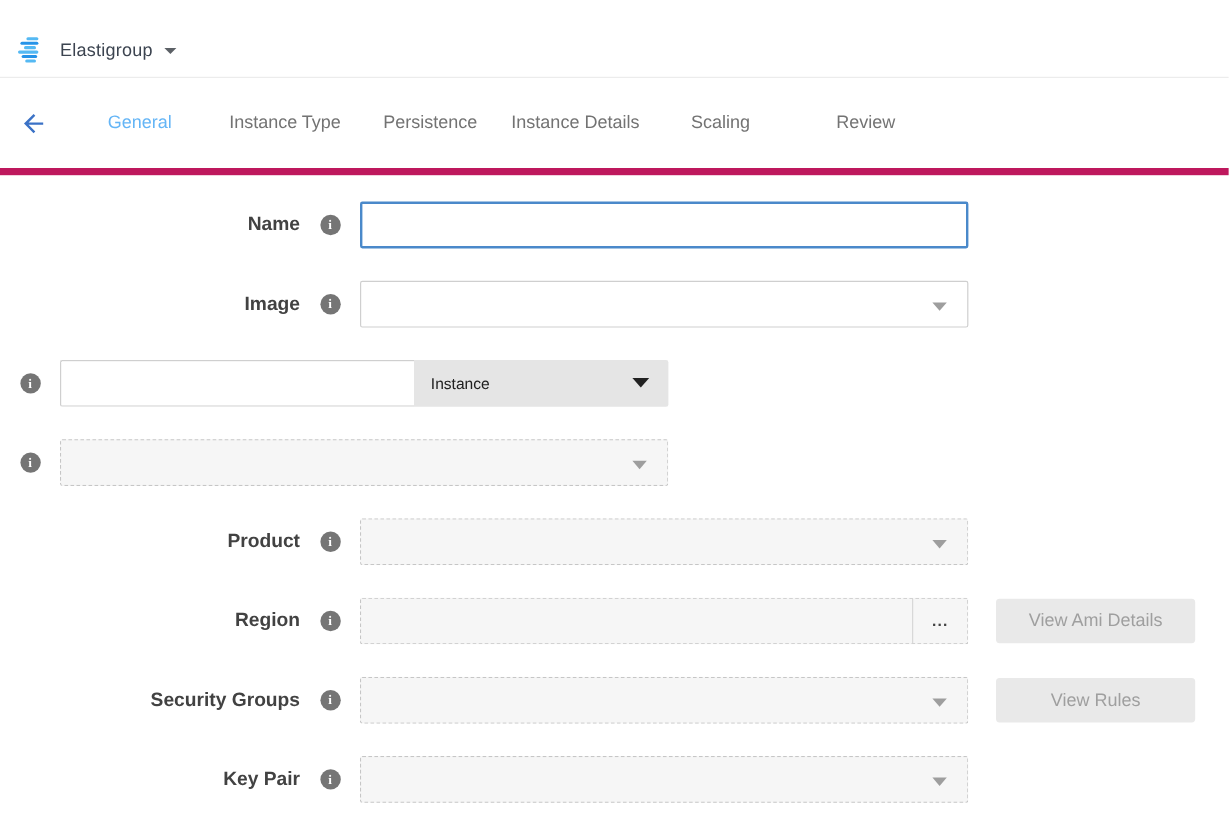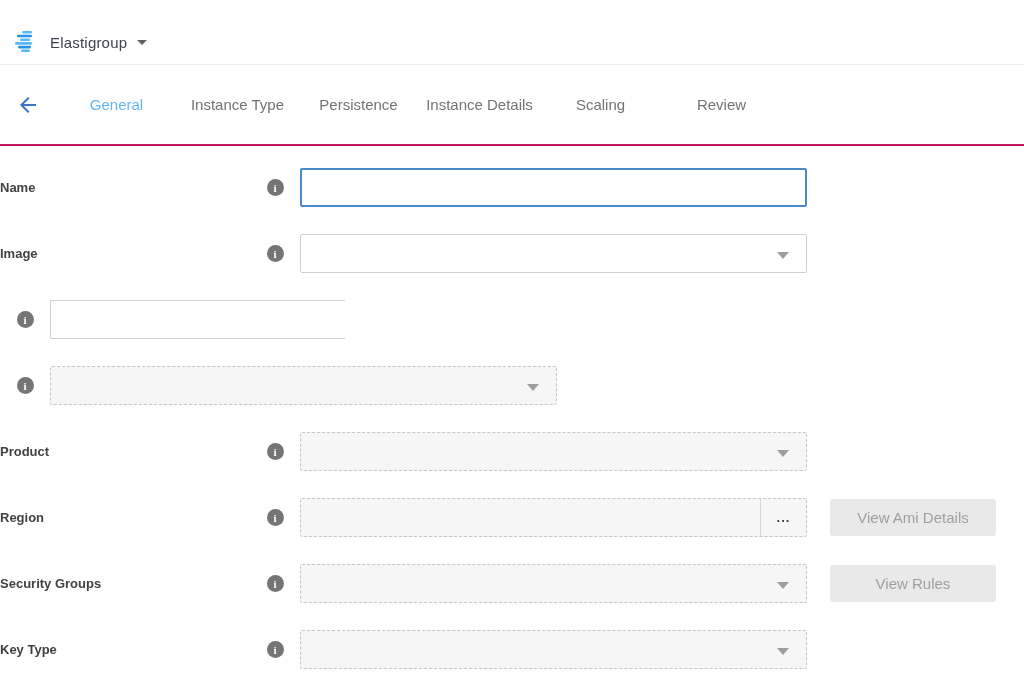--- a/index.html
+++ b/index.html
@@ -22,21 +22,21 @@
     width: 0; height: 0; margin-left: 10px;
     border-left: 5px solid transparent; border-right: 5px solid transparent;
     border-top: 5px solid #5c6166;
   }
 
   
   .tabbar {
     height: 81px;
     display: flex;
     align-items: center;
-    border-bottom: 2px solid #be185d;
+    border-bottom: 6px solid #be185d;
     background: #fff;
   }
   .back-btn {
     width: 56px; height: 40px;
     display: flex; align-items: center; justify-content: center;
     cursor: pointer; flex: 0 0 auto;
   }
   .back-btn svg { width: 24px; height: 24px; fill: #3b72c6; }
   .tabs { display: flex; flex: 0 0 auto; }
   .tab {
@@ -46,22 +46,22 @@
     color: #737373;
     cursor: pointer;
     white-space: nowrap;
   }
   .tab.active { color: #64b5f6; }
 
   
   .form { padding-top: 22px; }
   .row { display: flex; align-items: center; margin-bottom: 27px; height: 39px; }
   .label-cell {
-    width: 250px; 
-    font-size: 13px; font-weight: bold; color: #424242;
+    width: 250px; text-align: right;
+    font-size: 16px; font-weight: bold; color: #424242;
     flex: 0 0 auto;
   }
   .icon-cell { width: 50px; display: flex; justify-content: center; flex: 0 0 auto; }
   .info-icon {
     width: 17px; height: 17px; border-radius: 50%;
     background: #757575; color: #fff;
     font-size: 11px; font-weight: bold; font-family: "Liberation Serif", serif;
     display: flex; align-items: center; justify-content: center;
     cursor: pointer; user-select: none;
   }
@@ -189,20 +189,24 @@
       </div>
     </span>
   </div>
 
   <div class="row">
     <span class="icon-cell">
         <span class="info-icon">i</span>
       </span>
     <span class="control-cell">
       <input type="text" class="capacity-input" value="" style="">
+      <div class="unit-dropdown">
+        <span class="unit-label">Instance</span>
+        <span class="caret-dark"></span>
+      </div>
     </span>
   </div>
 
   <div class="row">
     <span class="icon-cell">
         <span class="info-icon">i</span>
       </span>
     <span class="control-cell">
       <div class="dropdown disabled">
         <span></span>
@@ -250,21 +254,21 @@
         <span></span>
         <span class="caret"></span>
       </div>
     </span>
     <span class="action-cell">
       <button class="ghost-btn">View Rules</button>
     </span>
   </div>
 
   <div class="row">
-    <span class="label-cell">Key Type</span>
+    <span class="label-cell">Key Pair</span>
     <span class="icon-cell">
         <span class="info-icon">i</span>
       </span>
     <span class="control-cell">
       <div class="dropdown disabled">
         <span></span>
         <span class="caret"></span>
       </div>
     </span>
   </div>

